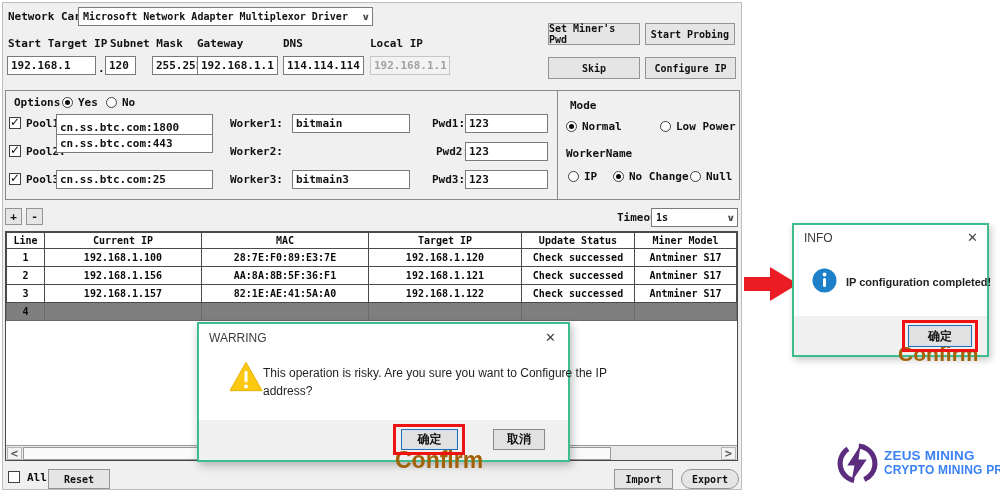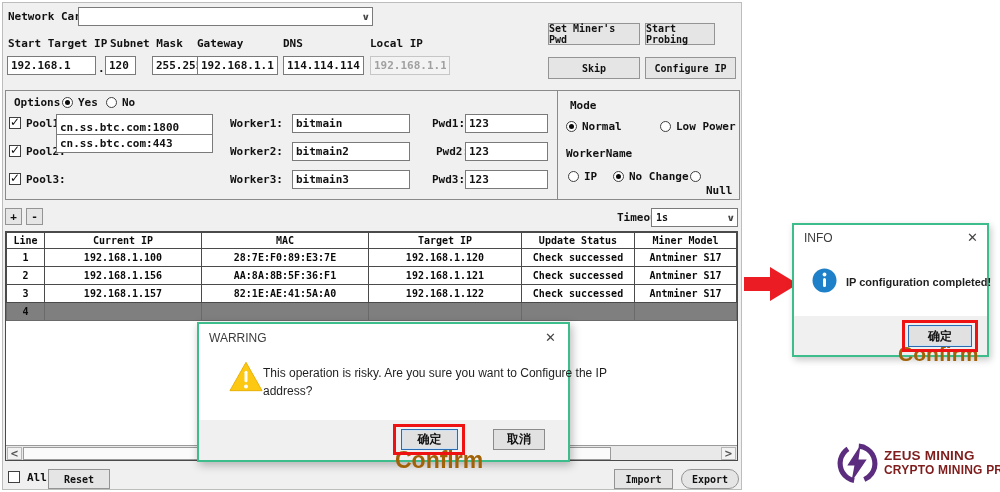--- a/index.html
+++ b/index.html
@@ -47,50 +47,51 @@
   .dlg-title { position:absolute; font:12px "Liberation Sans",sans-serif; color:#3c3c3c; }
   .dlg-close { position:absolute; font:13px "Liberation Sans",sans-serif; color:#444; cursor:default; }
   .dlg-strip { position:absolute; left:0; right:0; bottom:0; background:#f0f0f0; }
   .dlg-msg { position:absolute; font:12px "Liberation Sans",sans-serif; color:#1f1f1f; white-space:nowrap; }
   .dlg-btn { position:absolute; background:#e1e1e1; border:1px solid #8b8b8b; font:bold 12px "DejaVu Sans",sans-serif;
              color:#111; display:flex; align-items:center; justify-content:center; }
   .dlg-btn.primary { border:1px solid #2b6cb0; box-shadow:inset 0 0 0 1px #cfe2f3; }
   .annot { position:absolute; font:bold 23px "Liberation Sans",sans-serif; color:#a16207; white-space:nowrap;margin-top:47px; }
   .redrect { position:absolute; border:3px solid #ee1212; }
 
-  .logo-text { position:absolute; font:bold 13px "Liberation Sans",sans-serif; color:#7f1d1d; letter-spacing:.2px; white-space:nowrap; }
+  .logo-text { position:absolute; font:bold 13px "Liberation Sans",sans-serif; color:#3b82f6; letter-spacing:.2px; white-space:nowrap; }
 </style>
 </head>
 <body>
 
 <div class="stage">
 
   <div class="abs app"></div>
 
   <div class="lbl" style="left:8px;top:10px;">Network Card:</div>
   <div class="dropdown" style="left:78px;top:7px;width:295px;height:19px;">
+    <span>Microsoft Network Adapter Multiplexor Driver</span>
     <span class="chev">∨</span>
   </div>
 
   <div class="lbl" style="left:8px;top:37px;">Start Target IP</div>
   <div class="lbl" style="left:110px;top:37px;">Subnet Mask</div>
   <div class="lbl" style="left:197px;top:37px;">Gateway</div>
   <div class="lbl" style="left:283px;top:37px;">DNS</div>
   <div class="lbl" style="left:370px;top:37px;">Local IP</div>
 
   <input class="tinput" style="left: 7px; top: 56px; width: 89px; height: 19px;" value="192.168.1">
   <div class="lbl" style="left:98px;top:62px;">.</div>
   <input class="tinput" style="left: 105px; top: 56px; width: 31px; height: 19px;" value="120">
   <input class="tinput" style="left: 152px; top: 56px; width: 95px; height: 19px;" value="255.255.255.0">
   <input class="tinput" style="top: 56px; width: 81px; height: 19px; margin-left: 0px; left: 197px;" value="192.168.1.1">
   <input class="tinput" style="left: 283px; top: 56px; width: 81px; height: 19px;" value="114.114.114.114">
   <input class="tinput disabled" style="left: 370px; top: 56px; width: 80px; height: 19px;" value="192.168.1.1">
 
   <div class="btn" style="left:548px;top:23px;width:92px;height:22px;">Set Miner's Pwd</div>
-  <div class="btn" style="left:645px;top:23px;width:70px;height:22px;">Start Probing</div>
+  <div class="btn" style="left:645px;top:23px;width:90px;height:22px;">Start Probing</div>
   <div class="btn" style="left:645px;top:57px;width:91px;height:22px;">Configure IP</div>
   <div class="btn" style="left:548px;top:57px;width:92px;height:22px;">Skip</div>
 
   <div class="groupbox" style="left:5px;top:90px;width:735px;height:110px;"></div>
   <div class="vdivider" style="left:557px;top:90px;height:110px;"></div>
 
   <div class="lbl" style="left:14px;top:96px;">Options</div>
   <span class="radio on" style="left:62px;top:97px;"></span>
   <div class="lbl" style="left:78px;top:96px;">Yes</div>
   <span class="radio" style="left:106px;top:97px;"></span>
@@ -101,43 +102,43 @@
   <input class="tinput" style="left: 56px; top: 114px; width: 157px; height: 27px;" value="cn.ss.btc.com:1800">
   <div class="lbl" style="left:230px;top:117px;">Worker1:</div>
   <input class="tinput" style="left: 292px; top: 114px; width: 118px; height: 19px;" value="bitmain">
   <div class="lbl" style="left:432px;top:117px;">Pwd1:</div>
   <input class="tinput" style="left: 465px; top: 114px; width: 83px; height: 19px;" value="123">
 
   <span class="cb on" style="left:9px;top:145px;"></span>
   <div class="lbl" style="left:26px;top:145px;">Pool2:</div>
   <input class="tinput" style="left: 56px; top: 134px; width: 157px; height: 19px;" value="cn.ss.btc.com:443">
   <div class="lbl" style="left:230px;top:145px;">Worker2:</div>
-  <input class="tinput" style="left: 292px; top: 142px; width: 118px; height: 19px;" value="bitmain2">
   <div class="lbl" style="left:436px;top:145px;">Pwd2:</div>
   <input class="tinput" style="left: 465px; top: 142px; width: 83px; height: 19px;" value="123">
 
   <span class="cb on" style="left:9px;top:173px;"></span>
   <div class="lbl" style="left:26px;top:173px;">Pool3:</div>
+  <input class="tinput" style="left: 56px; top: 170px; width: 157px; height: 19px;" value="cn.ss.btc.com:25">
   <div class="lbl" style="left:230px;top:173px;">Worker3:</div>
   <input class="tinput" style="left: 292px; top: 170px; width: 118px; height: 19px;" value="bitmain3">
   <div class="lbl" style="left:432px;top:173px;">Pwd3:</div>
   <input class="tinput" style="left: 465px; top: 170px; width: 83px; height: 19px;" value="123">
 
   <div class="lbl" style="left:570px;top:99px;">Mode</div>
   <span class="radio on" style="left:566px;top:121px;"></span>
   <div class="lbl" style="left:582px;top:120px;">Normal</div>
   <span class="radio" style="left:660px;top:121px;"></span>
   <div class="lbl" style="left:676px;top:120px;">Low Power</div>
   <div class="lbl" style="left:566px;top:147px;">WorkerName</div>
   <span class="radio" style="left:568px;top:171px;"></span>
   <div class="lbl" style="left:584px;top:170px;">IP</div>
   <span class="radio on" style="left:613px;top:171px;"></span>
   <div class="lbl" style="left:629px;top:170px;">No Change</div>
   <span class="radio" style="left:690px;top:171px;"></span>
-  <div class="lbl" style="left:706px;top:184px;">Null</div>
+  <div class="lbl" style="left:706px;top:170px;">Null</div>
 
   <div class="btn" style="left:5px;top:208px;width:17px;height:17px;font-size:11px;">+</div>
   <div class="btn" style="left:26px;top:208px;width:17px;height:17px;font-size:11px;">-</div>
   <div class="lbl" style="left:617px;top:211px;">Timeout:</div>
   <div class="dropdown" style="left:651px;top:208px;width:87px;height:19px;">
     <span>1s</span>
     <span class="chev">∨</span>
   </div>
 
   <div class="tablebox">

